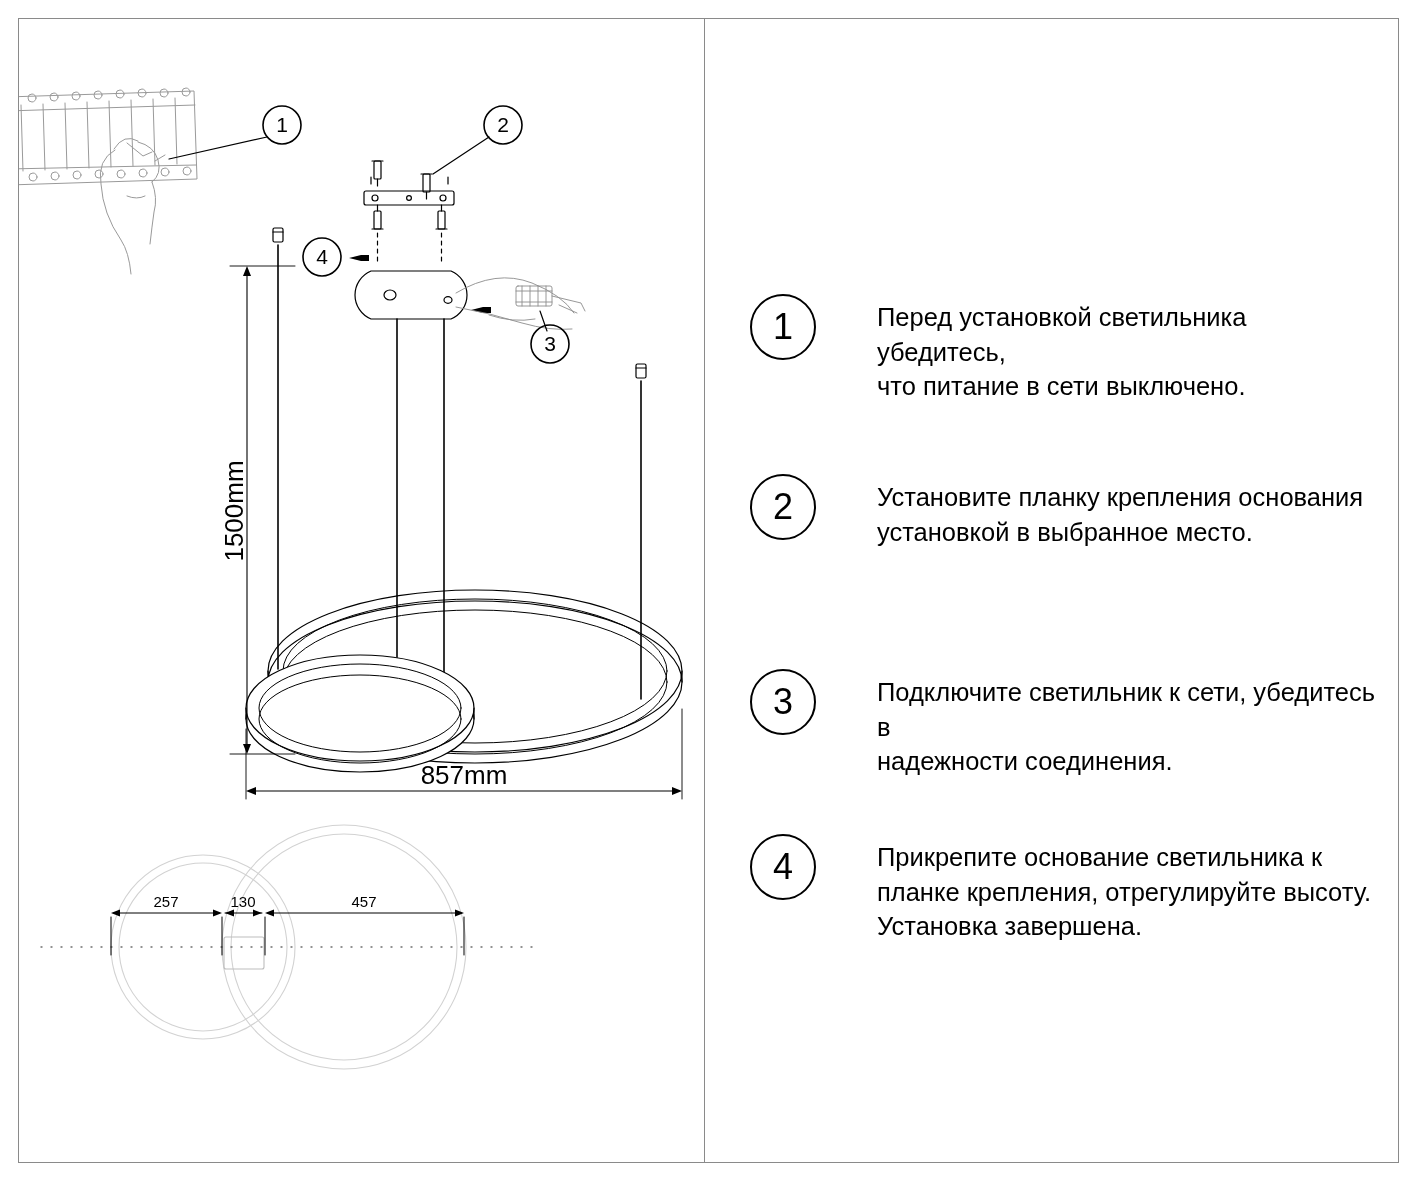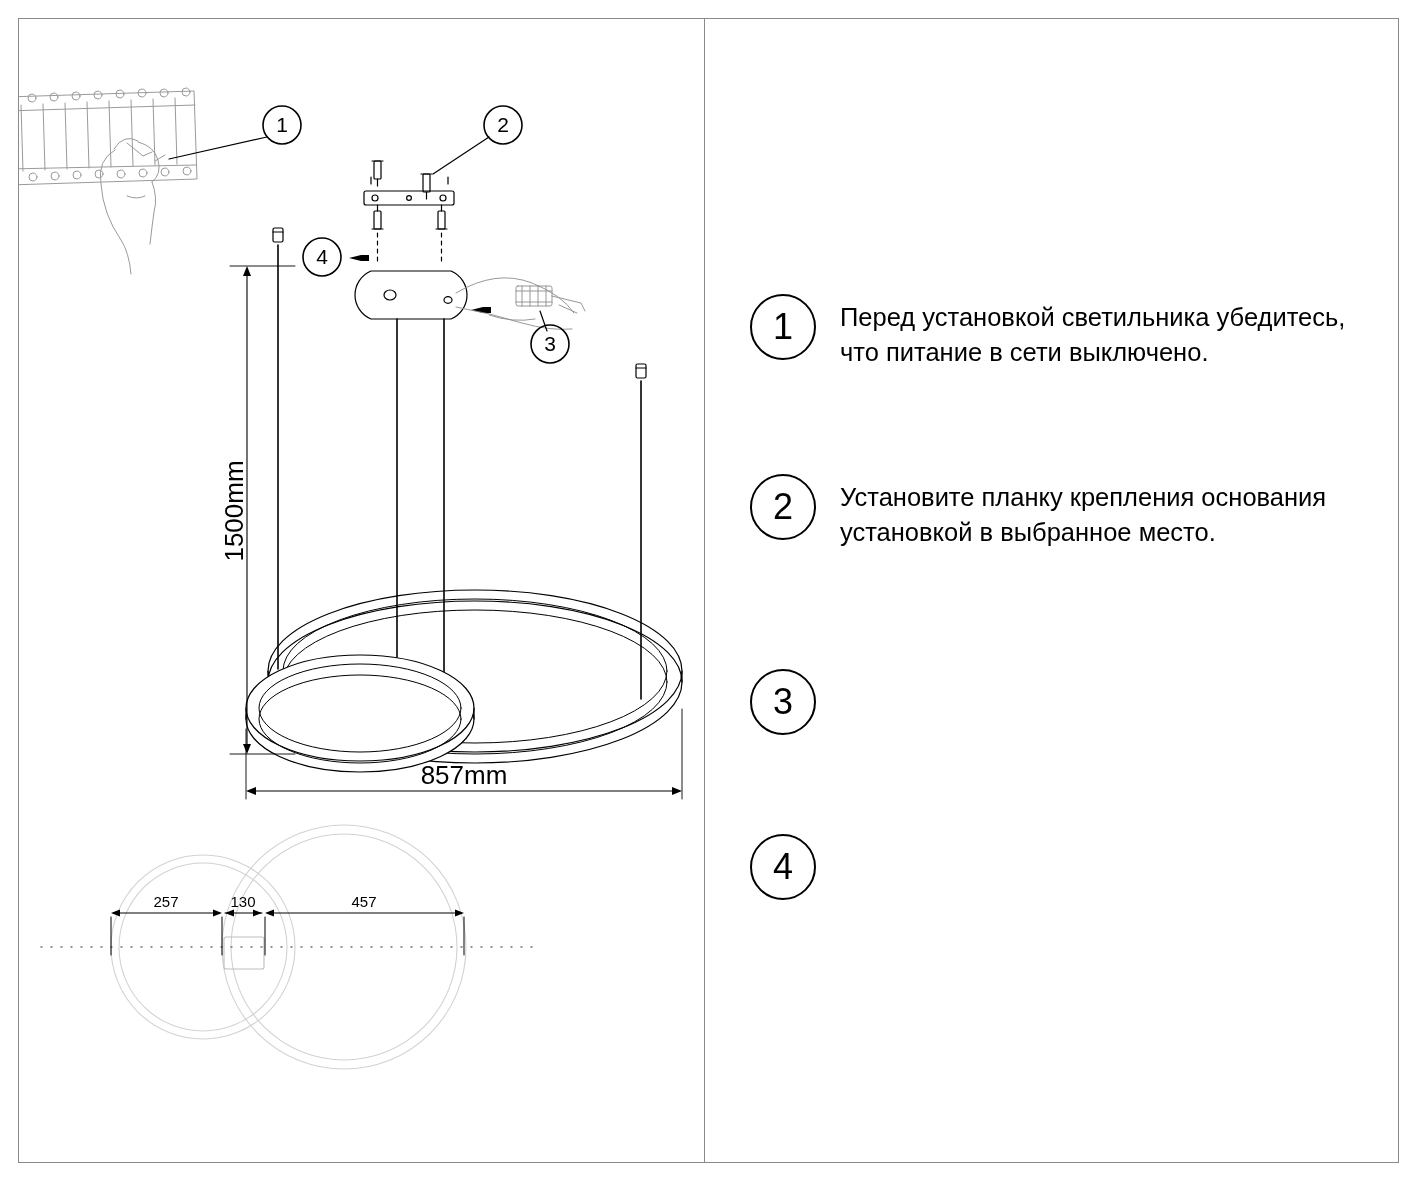--- a/index.html
+++ b/index.html
@@ -74,21 +74,21 @@
     display: flex;
     align-items: center;
     justify-content: center;
     font-size: 36px;
     font-weight: 400;
     line-height: 1;
     box-sizing: border-box;
   }
   .step-text {
     flex: 1 1 auto;
-    margin-left: 24px;
+    margin-left: 61px;
     font-size: 25.5px;
     line-height: 1.36;
     padding-top: 6px;
     white-space: pre-line;
   }
   #step-1 { top: 275px; }
   #step-2 { top: 455px; }
   #step-3 { top: 650px; }
   #step-4 { top: 815px; }
 
@@ -311,20 +311,25 @@
     </div>
 
     <div class="step" id="step-2">
       <div class="step-badge">2</div>
       <div class="step-text">Установите планку крепления основания
 установкой в выбранное место.</div>
     </div>
 
     <div class="step" id="step-3">
       <div class="step-badge">3</div>
+      <div class="step-text">Подключите светильник к сети, убедитесь в
+надежности соединения.</div>
     </div>
 
     <div class="step" id="step-4">
       <div class="step-badge">4</div>
+      <div class="step-text">Прикрепите основание светильника к
+планке крепления, отрегулируйте высоту.
+Установка завершена.</div>
     </div>
 
   </div>
 </div>
 
 </body></html>

